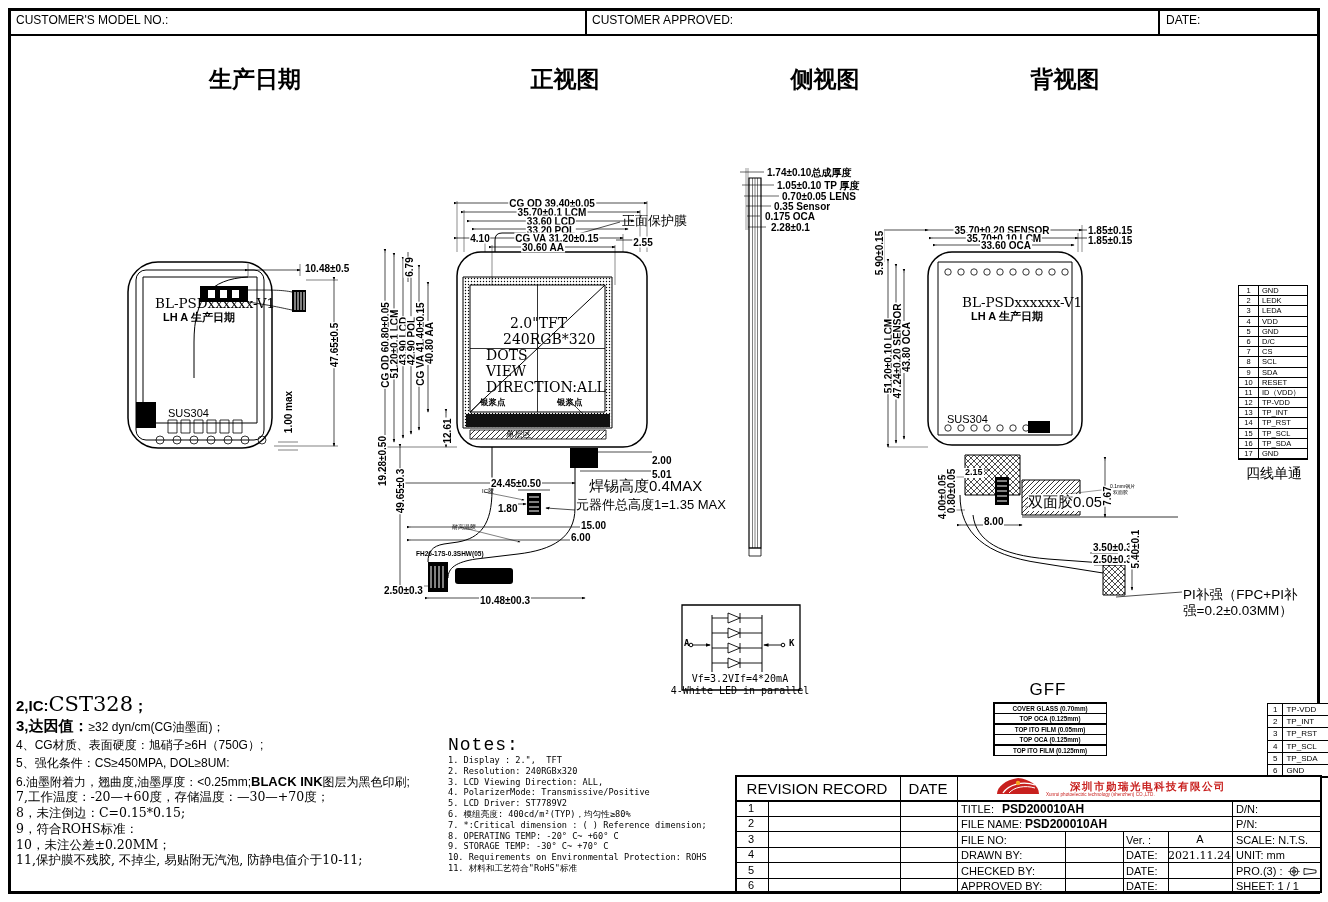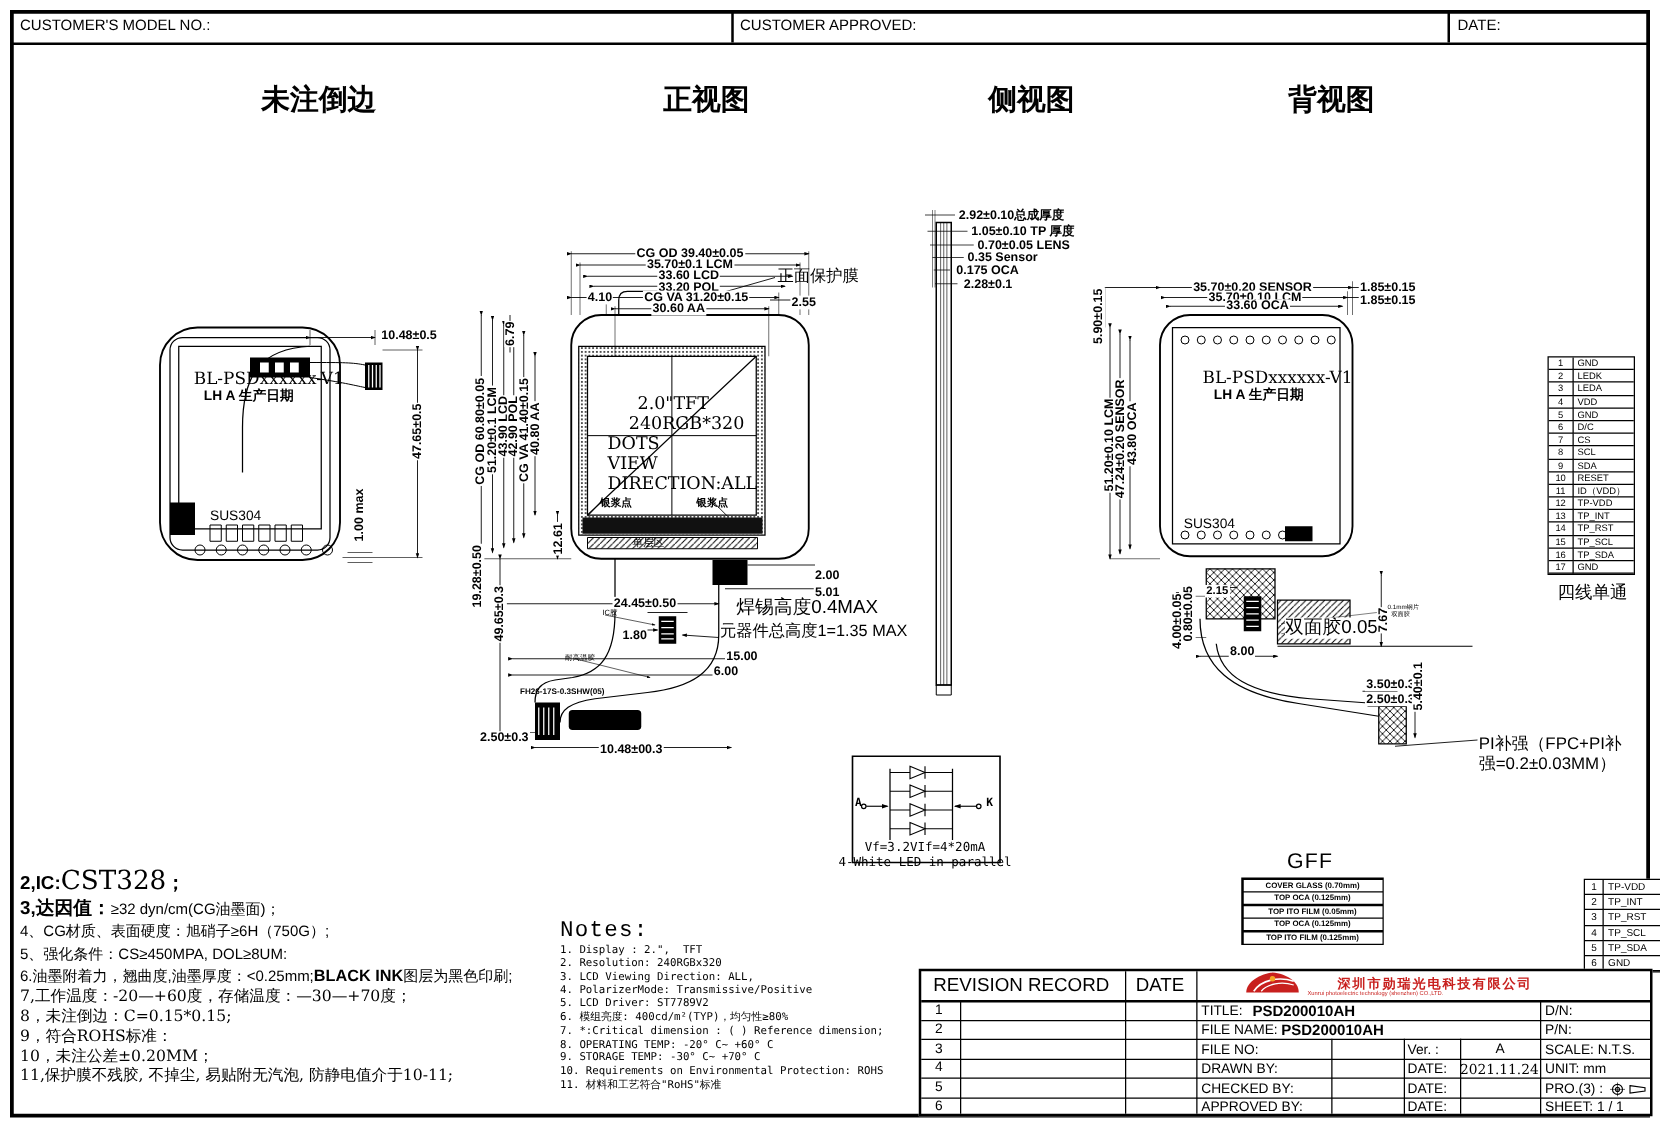--- a/index.html
+++ b/index.html
@@ -49,21 +49,21 @@
 <body>
 
 <div class="frame"></div>
 <div class="ln" style="left:8px;top:34px;width:1312px;height:2px"></div>
 <div class="ln" style="left:585px;top:8px;width:2px;height:26px"></div>
 <div class="ln" style="left:1158px;top:8px;width:2px;height:26px"></div>
 <span class="lbl" style="left:16px;top:14px;font-size:12px">CUSTOMER'S MODEL NO.:</span>
 <span class="lbl" style="left:592px;top:14px;font-size:12px">CUSTOMER APPROVED:</span>
 <span class="lbl" style="left:1166px;top:14px;font-size:12px">DATE:</span>
 
-<span class="lbl vtitle c" style="left:255px;top:80px">未注倒边</span>
+<span class="lbl vtitle c" style="left:255px;top:80px">生产日期</span>
 <span class="lbl vtitle c" style="left:565px;top:80px">正视图</span>
 <span class="lbl vtitle c" style="left:825px;top:80px">侧视图</span>
 <span class="lbl vtitle c" style="left:1065px;top:80px">背视图</span>
 
 <svg style="left:110px;top:250px" width="260" height="230">
 <defs>
 <pattern id="pd" width="3" height="3" patternUnits="userSpaceOnUse">
         <circle cx="1.5" cy="1.5" r="0.7" fill="#000"></circle>
       </pattern>
 <pattern id="px" width="6" height="6" patternUnits="userSpaceOnUse">
@@ -228,21 +228,21 @@
 <g fill="none" stroke="#000">
 <rect x="49" y="18" width="12" height="370" stroke-width="1.2"></rect>
 <path d="M52.5,18 V388 M55,18 V388 M57.5,18 V388" stroke-width="0.5"></path>
 <path d="M49,388 h12 v8 h-12 z" stroke-width="0.8"></path>
 <g stroke-width="0.6">
 <path d="M40,12 H64 M42,25 H74 M44,36 H79 M46,46 H71 M47,56 H60 M48,67 H66"></path>
 <path d="M46,8 V70 M48,8 V70" stroke-width="0.4"></path>
 </g>
 </g>
 </svg>
-<span class="lbl d" style="left:766px;top:167px">2.92±0.10总成厚度</span>
+<span class="lbl d" style="left:766px;top:167px">1.74±0.10总成厚度</span>
 <span class="lbl d" style="left:776px;top:180px">1.05±0.10 TP 厚度</span>
 <span class="lbl d" style="left:781px;top:191px">0.70±0.05 LENS</span>
 <span class="lbl d" style="left:773px;top:201px">0.35 Sensor</span>
 <span class="lbl d" style="left:764px;top:211px">0.175 OCA</span>
 <span class="lbl d" style="left:770px;top:222px">2.28±0.1</span>
 
 <svg style="left:860px;top:215px" width="370" height="420">
 <g fill="none" stroke="#000" stroke-width="0.7">
 <path d="M68,15 H222" marker-start="url(#ar)" marker-end="url(#ar)"></path>
 <path d="M72,23 H218" marker-start="url(#ar)" marker-end="url(#ar)"></path>

